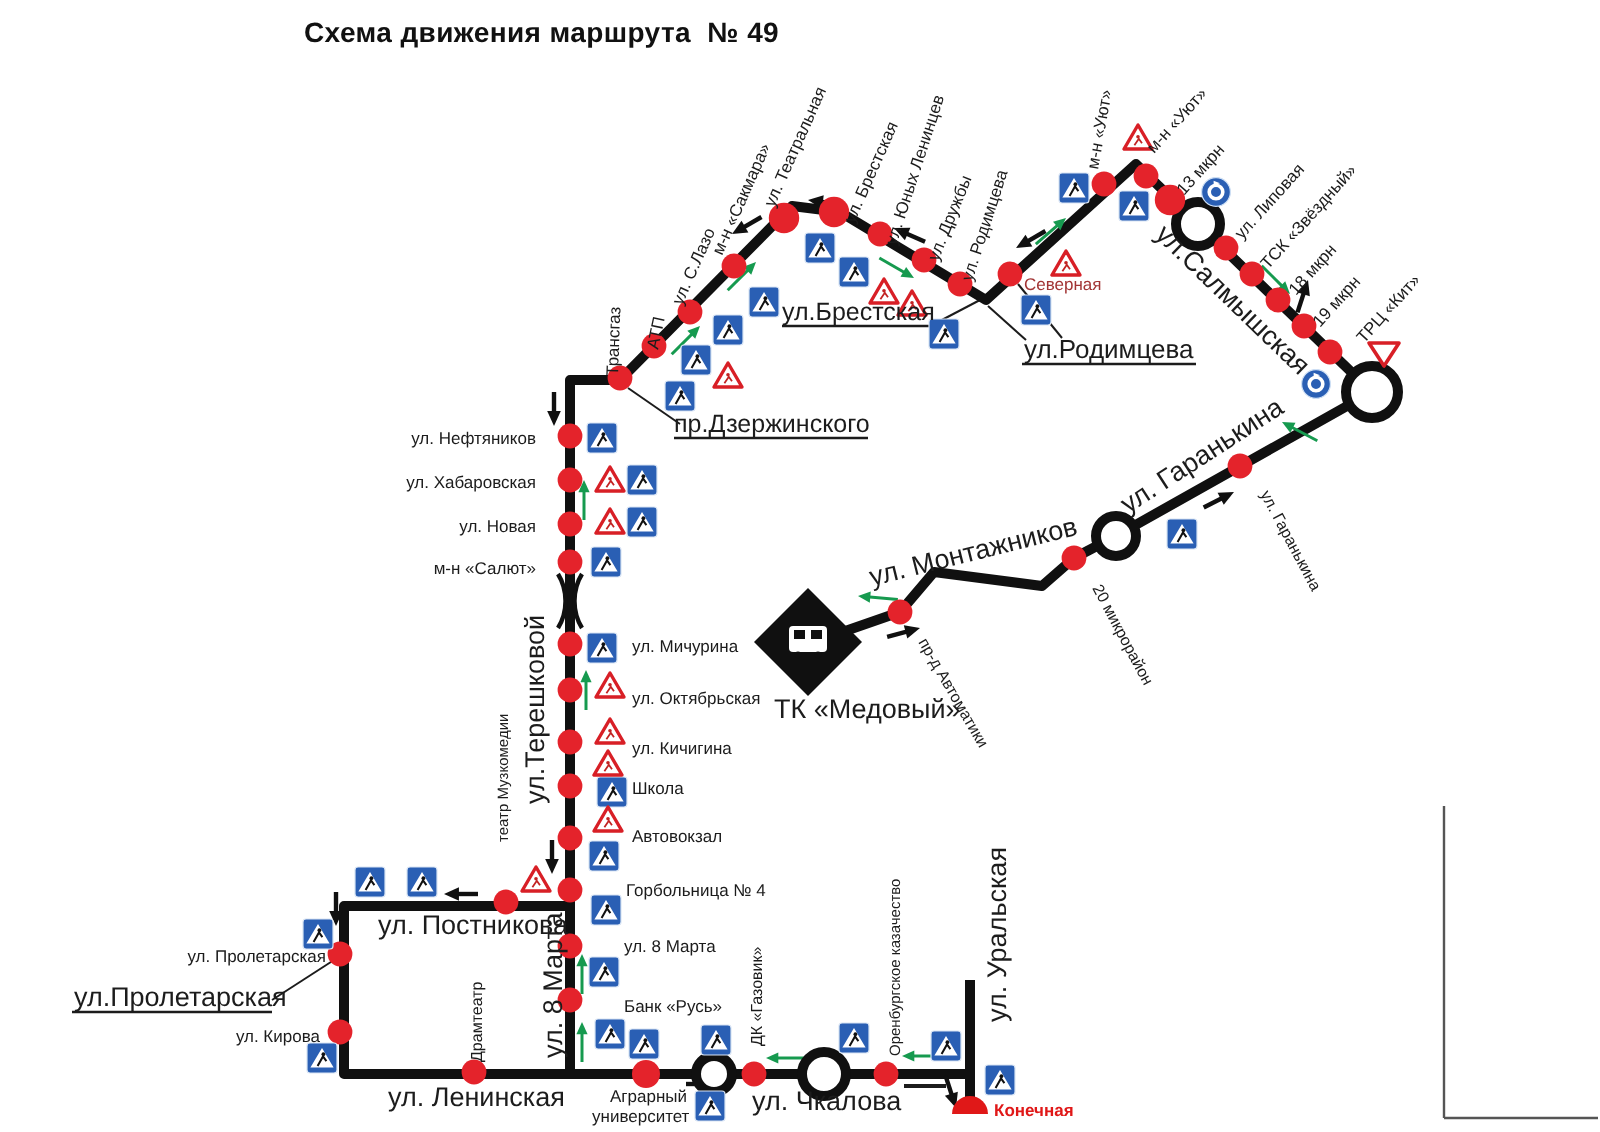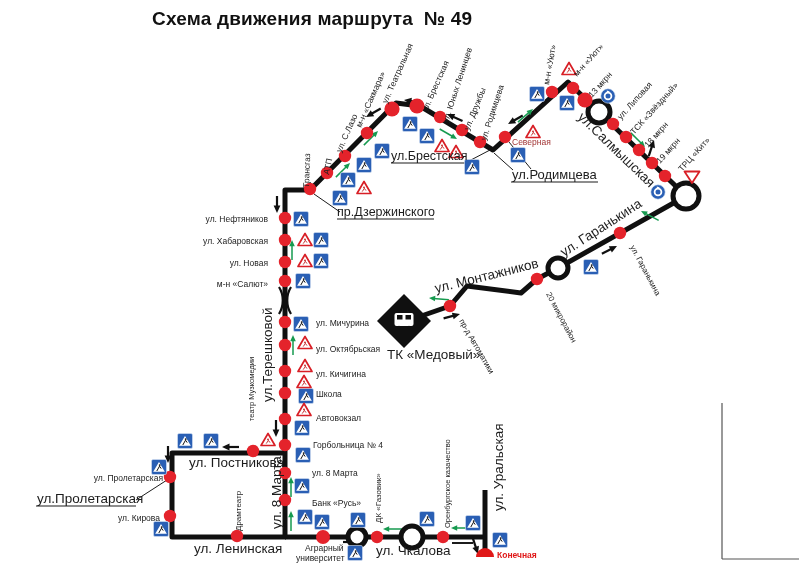--- a/index.html
+++ b/index.html
@@ -1,18 +1,18 @@
 <!DOCTYPE html>
 <html><head>
 <meta charset="utf-8">
 <style>
   html,body{margin:0;padding:0;background:#ffffff;}
   .stage{position:relative;width:800px;height:566px;background:#fff;overflow:hidden;
          font-family:"Liberation Sans",sans-serif;}
-  .title{position:absolute;left:152px;top:8px;font-size:19px;font-weight:bold;
+  .title{position:absolute;left:152px;top:8px;font-size:14px;font-weight:bold;
          color:#111;letter-spacing:.2px;white-space:pre;}
   #map{position:absolute;left:0;top:0;}
   #map text{font-family:"Liberation Sans",sans-serif;}
 </style>
 </head>
 <body>
 
 <div class="stage">
   <div class="title">Схема движения маршрута  № 49</div>
   <svg id="map" width="800" height="566" viewBox="0 0 800 566">

